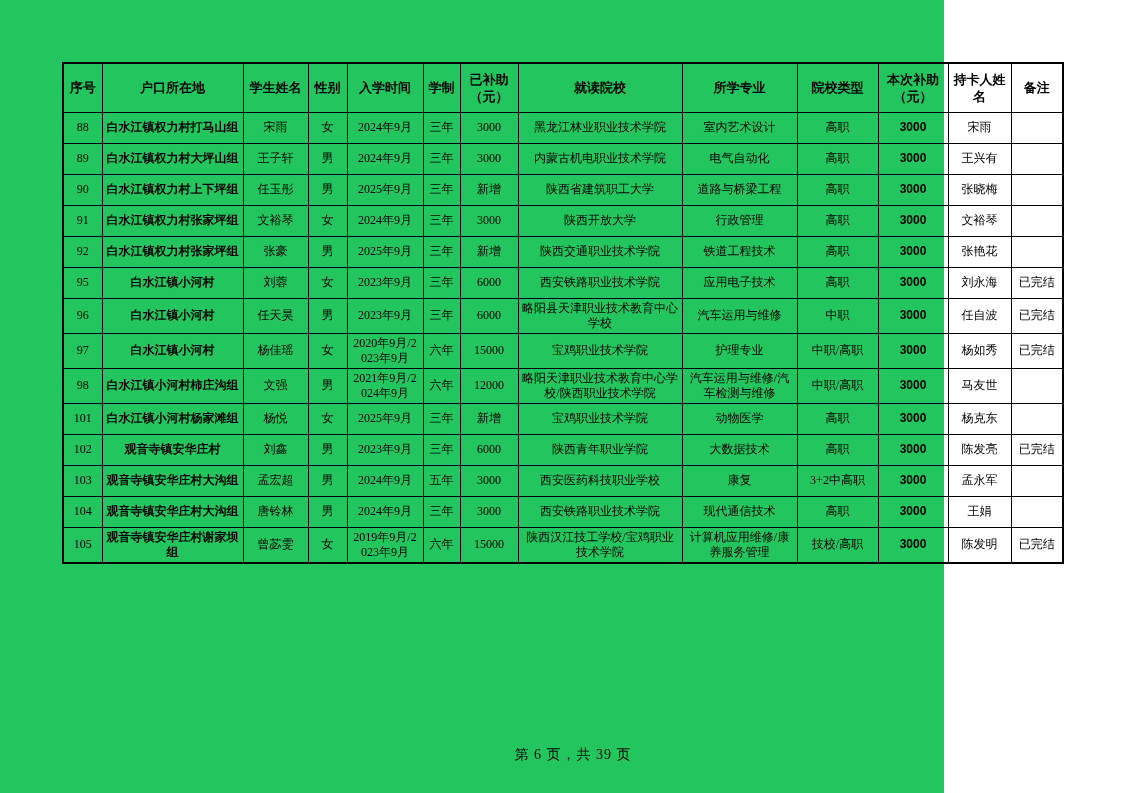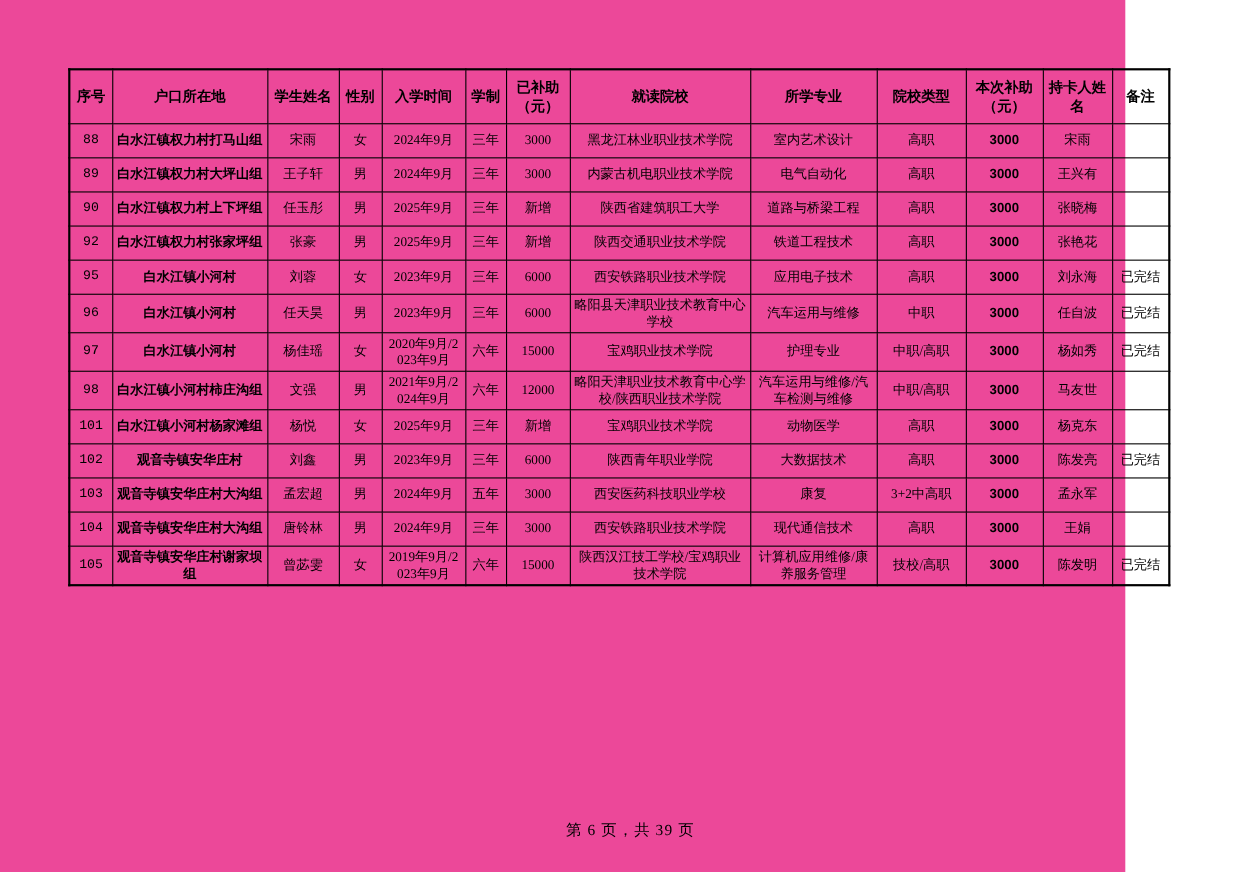--- a/index.html
+++ b/index.html
@@ -5,22 +5,22 @@
   * { margin: 0; padding: 0; box-sizing: border-box; }
   html, body {
     width: 1122px; height: 793px;
     background: #ffffff;
     font-family: "Liberation Serif", "DejaVu Serif", serif;
     color: #000000;
     overflow: hidden;
   }
   .page {
     position: relative;
-    width: 1023px; height: 793px;
-    background: #ec4899;
+    width: 944px; height: 793px;
+    background: #22c55e;
   }
   table.subsidy {
     position: absolute;
     left: 62px; top: 62px;
     border-collapse: collapse;
     table-layout: fixed;
     width: 1001px;
     border: 2.5px solid #000;
   }
   table.subsidy th, table.subsidy td {
@@ -41,21 +41,21 @@
     white-space: pre-line;
     padding: 2px 1px;
   }
   table.subsidy td { height: 31px; }
   td.col-residence { text-align: left; padding-left: 5px; font-weight: bold; }
   td.col-current_subsidy {
     font-family: "Liberation Sans", "DejaVu Sans", sans-serif;
     font-weight: 700;
     font-size: 15px;
   }
-  td.col-index { font-size: 12.5px; font-family: Liberation Mono, monospace; }
+  td.col-index { font-size: 12.5px; }
   .footer {
     position: absolute;
     left: 12px; top: 746px;
     width: 1122px;
     text-align: center;
     font-size: 14px;
     letter-spacing: 1px;
     color: #000;
   }
 </style>
@@ -139,20 +139,35 @@
           <td class="col-duration">三年</td>
           <td class="col-prev_subsidy">新增</td>
           <td class="col-school">陕西省建筑职工大学</td>
           <td class="col-major">道路与桥梁工程</td>
           <td class="col-school_type">高职</td>
           <td class="col-current_subsidy">3000</td>
           <td class="col-cardholder">张晓梅</td>
           <td class="col-remark"></td>
         </tr>
         <tr>
+          <td class="col-index">91</td>
+          <td class="col-residence">白水江镇权力村张家坪组</td>
+          <td class="col-student_name">文裕琴</td>
+          <td class="col-gender">女</td>
+          <td class="col-enroll_date">2024年9月</td>
+          <td class="col-duration">三年</td>
+          <td class="col-prev_subsidy">3000</td>
+          <td class="col-school">陕西开放大学</td>
+          <td class="col-major">行政管理</td>
+          <td class="col-school_type">高职</td>
+          <td class="col-current_subsidy">3000</td>
+          <td class="col-cardholder">文裕琴</td>
+          <td class="col-remark"></td>
+        </tr>
+        <tr>
           <td class="col-index">92</td>
           <td class="col-residence">白水江镇权力村张家坪组</td>
           <td class="col-student_name">张豪</td>
           <td class="col-gender">男</td>
           <td class="col-enroll_date">2025年9月</td>
           <td class="col-duration">三年</td>
           <td class="col-prev_subsidy">新增</td>
           <td class="col-school">陕西交通职业技术学院</td>
           <td class="col-major">铁道工程技术</td>
           <td class="col-school_type">高职</td>

